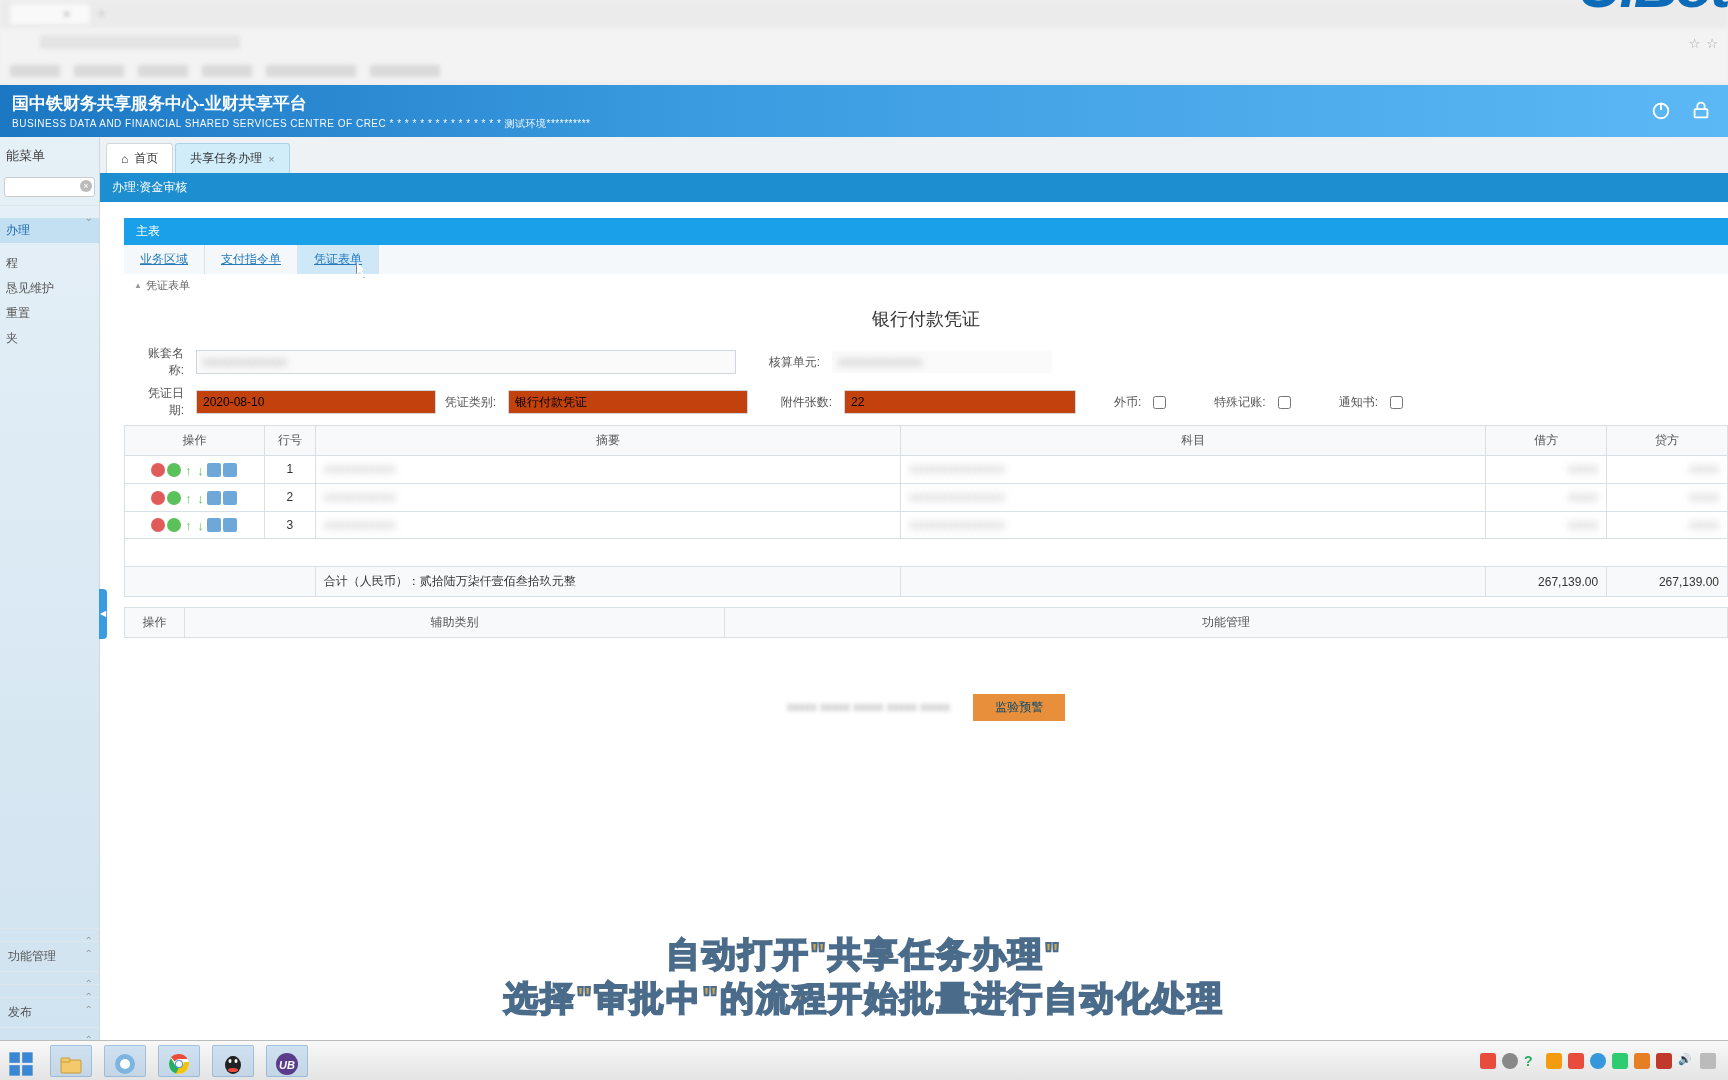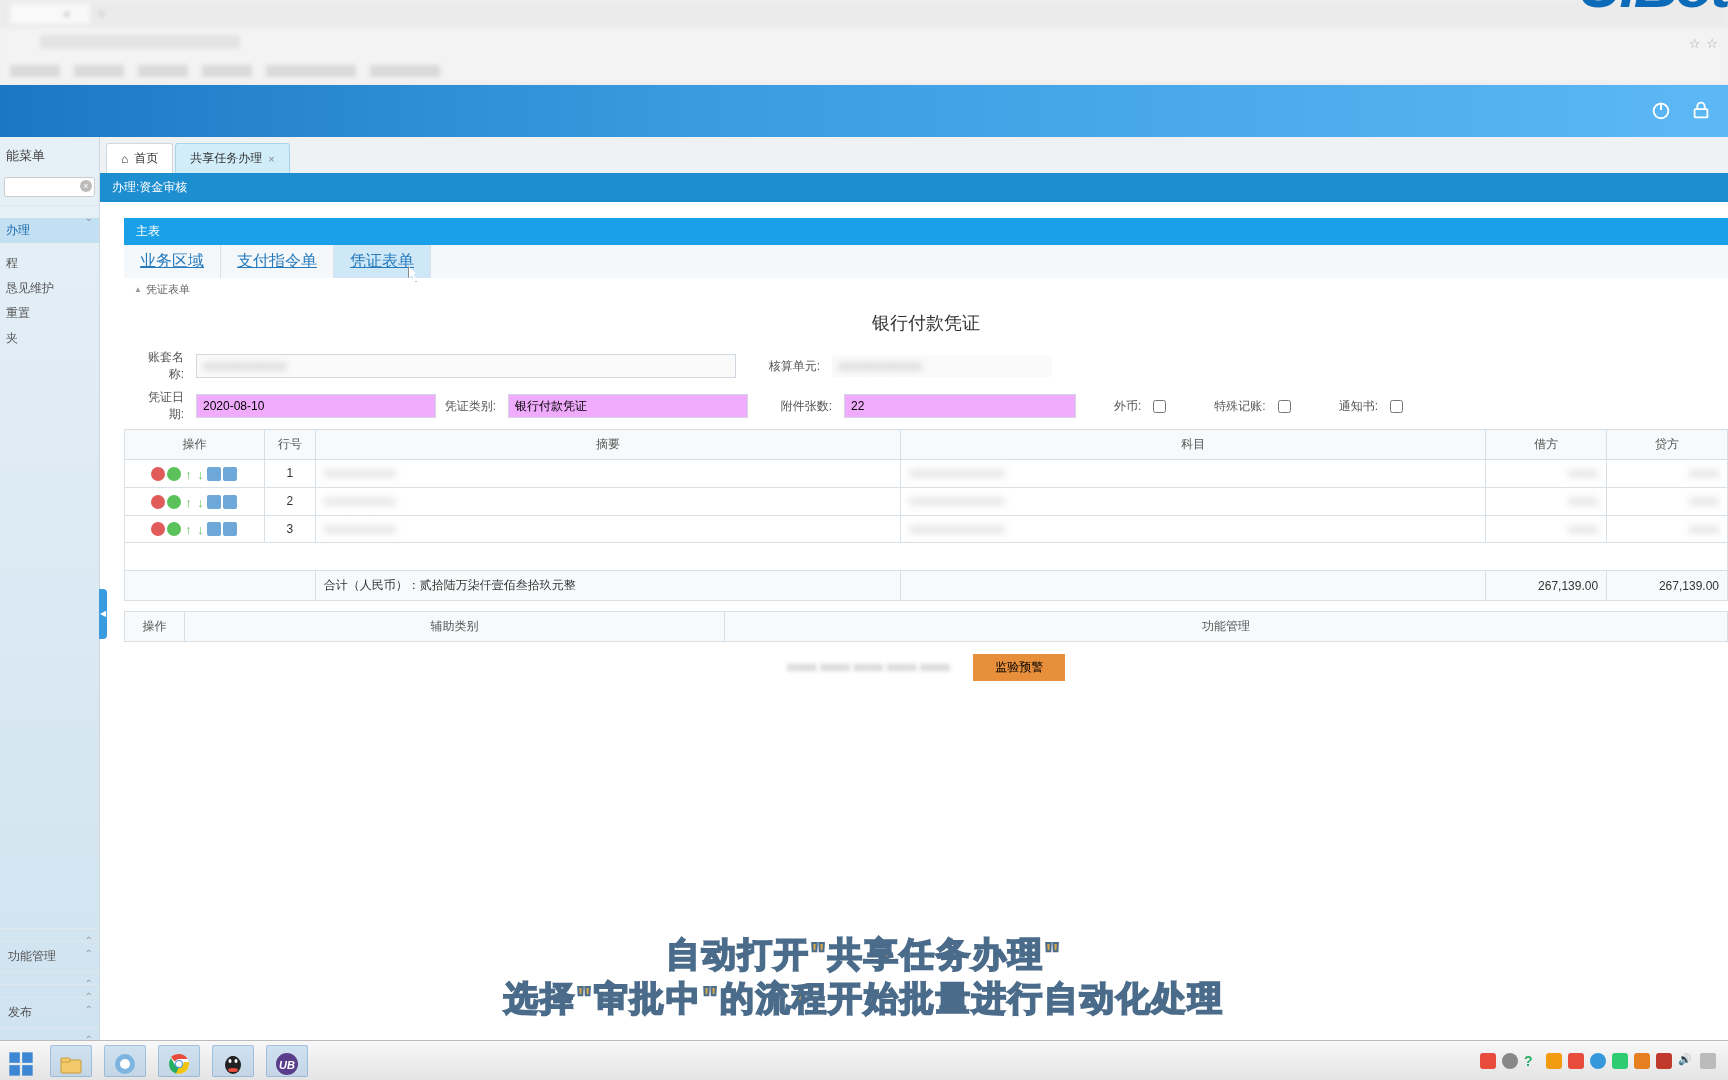--- a/index.html
+++ b/index.html
@@ -44,33 +44,33 @@
 .tab { padding: 6px 14px; background: #fff; border: 1px solid #d0d7de; border-bottom: none; border-radius: 3px 3px 0 0; font-size: 12px; display: flex; align-items: center; gap: 6px; cursor: pointer; }
 .tab.active { background: #d1edf9; border-color: #a9d5ec; }
 .tab .close { color: #888; font-size: 11px; }
 .tab .home-icon { font-size: 12px; }
 .breadcrumb-bar { background: #1d8ecf; color: #fff; padding: 6px 12px; font-size: 12px; }
 
 .content { flex: 1; padding: 16px 0 0 24px; overflow: auto; }
 .doc-title { text-align: center; font-size: 18px; color: #444; margin-bottom: 8px; }
 .panel-head { background: #19a0e8; color: #fff; padding: 5px 12px; font-size: 12px; }
 .inner-tabs { display: flex; background: #f5f8fa; }
-.itab { padding: 6px 16px; font-size: 16px; color: #267abc; border-right: 1px solid #d8e2e8; cursor: pointer; text-decoration: underline; }
+.itab { padding: 6px 16px; font-size: 12px; color: #267abc; border-right: 1px solid #d8e2e8; cursor: pointer; text-decoration: underline; }
 .itab.active { background: #cfe8f7; }
 .itab.hover-cursor { position: relative; }
 .itab.hover-cursor::after { content: ""; position: absolute; right: 8px; bottom: -4px; width: 12px; height: 14px; background: #fff; border: 1px solid #888; clip-path: polygon(0 0, 55% 45%, 40% 55%, 65% 95%, 55% 100%, 30% 60%, 0 75%); }
 
 .section-label { padding: 4px 10px; font-size: 11px; color: #666; display: flex; align-items: center; gap: 4px; }
 .section-label .tri { font-size: 8px; color: #999; }
 .voucher-title { text-align: center; font-size: 18px; color: #333; padding: 10px 0 14px; }
 
 .form-rows { padding: 0 10px; }
 .form-row { display: flex; align-items: center; gap: 8px; margin-bottom: 6px; }
 .fld-label { font-size: 12px; color: #555; text-align: right; padding-right: 4px; }
-.fld-input { border: 1px solid #d0d7de; padding: 4px 6px; font-size: 12px; background: #f0abfc; }
+.fld-input { border: 1px solid #d0d7de; padding: 4px 6px; font-size: 12px; background: #c2410c; }
 .fld-input.blur { color: transparent; text-shadow: 0 0 6px rgba(120,120,120,0.6); background: #fafafa; }
 .chk-label { font-size: 12px; color: #555; display: flex; align-items: center; gap: 12px; }
 
 
 .vtable { width: calc(100% - 0px); border-collapse: collapse; margin-top: 4px; }
 .vtable th, .vtable td { border: 1px solid #d8dfe5; padding: 6px 8px; font-size: 12px; text-align: center; background: #fff; }
 .vtable th { background: #f7f9fb; color: #555; font-weight: normal; }
 .vtable td.left { text-align: left; }
 .vtable td.right { text-align: right; }
 .vtable .ops-cell { white-space: nowrap; }
@@ -82,21 +82,21 @@
 .op-book, .op-copy { background: #6da8d8; border-radius: 2px; }
 
 .total-row td { background: #f7f9fb; }
 
 .aux-table { width: 100%; border-collapse: collapse; margin-top: 10px; }
 .aux-table th { border: 1px solid #d8dfe5; padding: 6px; font-size: 12px; background: #f7f9fb; color: #555; font-weight: normal; }
 
 
 .bottom-btns { text-align: center; padding: 12px 0; }
 .bottom-btns .blur-row { filter: blur(2px); opacity:0.5; display: inline-block; margin-right: 20px; }
-.btn-warn { background: #e78f3a; color: #000000; padding: 5px 22px; border: none; font-size: 12px; cursor: pointer; }
+.btn-warn { background: #e78f3a; color: #0c4a6e; padding: 5px 22px; border: none; font-size: 12px; cursor: pointer; margin-top: 44px; }
 
 
 .subtitle-overlay { position: absolute; bottom: 60px; left: 50%; transform: translateX(-50%); text-align: center; z-index: 200; }
 .subtitle-overlay div { font-size: 34px; font-weight: bold; color: #d4a84a; -webkit-text-stroke: 2px #4a6b8a; letter-spacing: 2px; line-height: 1.3; white-space: nowrap; }
 
 
 .taskbar { position: absolute; bottom: 0; left: 0; right: 0; height: 40px; background: linear-gradient(#f8f8f8, #e4e4e4); border-top: 1px solid #bbb; display: flex; align-items: center; padding: 0 4px; }
 .tb-item { width: 42px; height: 32px; margin-right: 12px; display: flex; align-items: flex-end; justify-content: center; border-radius: 2px; cursor: pointer; }
 .tb-item.active { background: rgba(120,180,230,0.3); border: 1px solid rgba(60,120,180,0.3); }
 .tb-start { width:34px; height:34px; }
@@ -126,20 +126,24 @@
     <div class="bm" style="width:90px;"></div>
     <div class="bm" style="width:70px;"></div>
   </div>
 </div>
 <div class="browser-stars">
   <span>☆</span>
   <span>☆</span>
 </div>
 
 <div class="app-header">
+  <div>
+    <div class="app-title">国中铁财务共享服务中心-业财共享平台</div>
+    <div class="app-subtitle">BUSINESS DATA AND FINANCIAL SHARED SERVICES CENTRE OF CREC * * * * * * * * * * * * * * * 测试环境**********</div>
+  </div>
   <div class="header-icons">
     <span>
       <svg viewBox="0 0 24 24" fill="none" stroke="#fff" stroke-width="2">
           <circle cx="12" cy="13" r="8"></circle>
           <line x1="12" y1="4" x2="12" y2="12"></line>
         </svg>
     </span>
     <span>
       <svg viewBox="0 0 24 24" fill="none" stroke="#fff" stroke-width="2">
           <rect x="5" y="11" width="14" height="9" rx="1"></rect>

